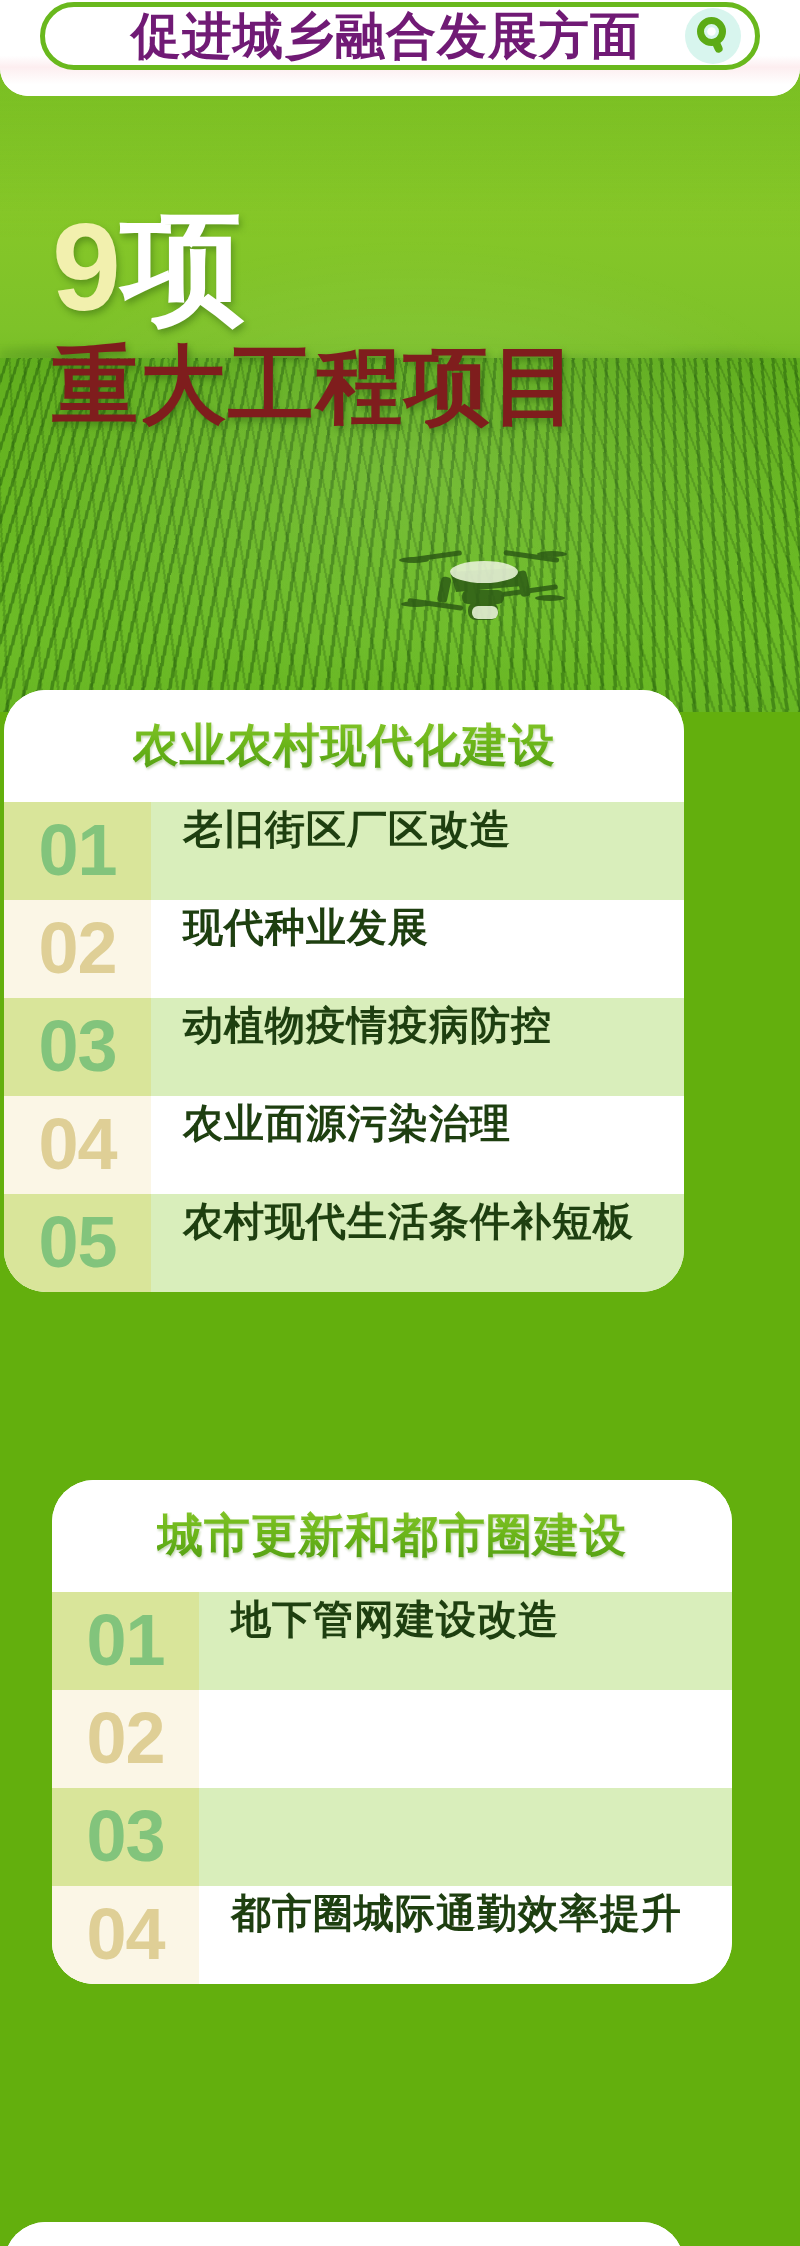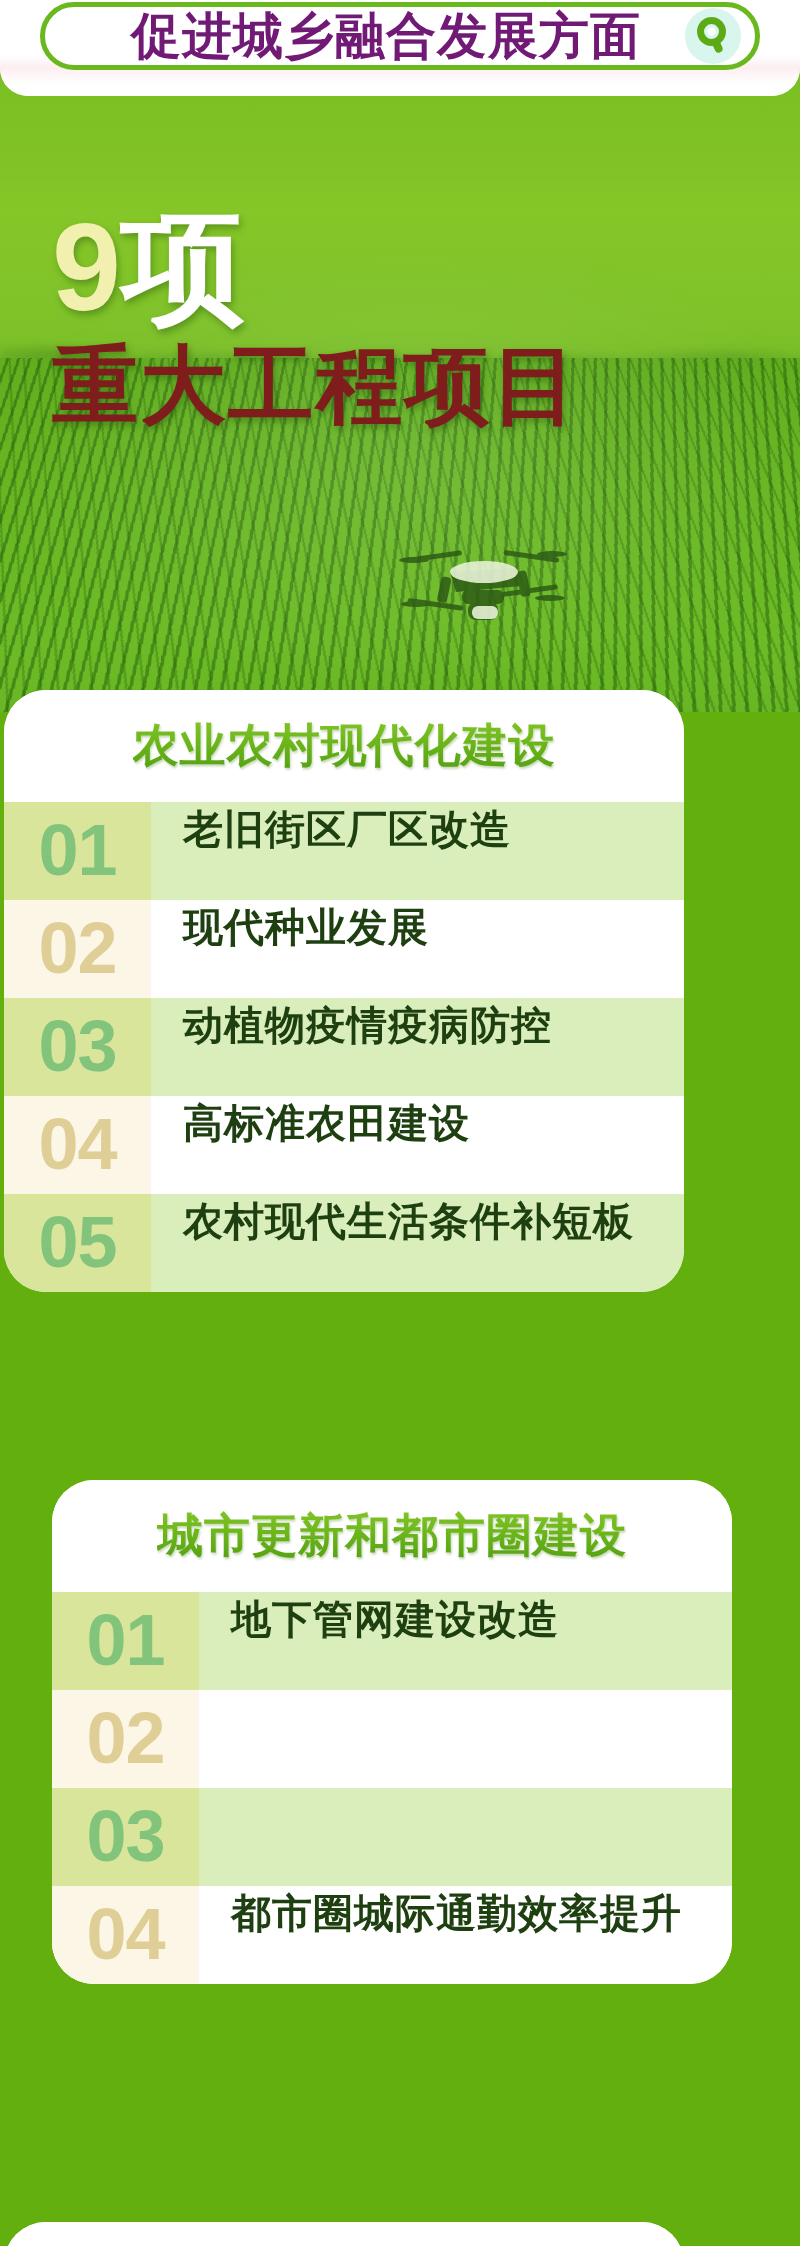--- a/index.html
+++ b/index.html
@@ -299,21 +299,21 @@
     <div class="row even">
       <div class="row-num">02</div>
       <div class="row-label">现代种业发展</div>
     </div>
     <div class="row odd">
       <div class="row-num">03</div>
       <div class="row-label">动植物疫情疫病防控</div>
     </div>
     <div class="row even">
       <div class="row-num">04</div>
-      <div class="row-label">高标准农田建设</div>
+      <div class="row-label">农业面源污染治理</div>
     </div>
     <div class="row odd">
       <div class="row-num">05</div>
       <div class="row-label">农村现代生活条件补短板</div>
     </div>
   </div>
 
   <div class="card" id="card-1" style="top:1480px;margin-left:48px;">
     <div class="card-head">
       <div class="card-title">城市更新和都市圈建设</div>

